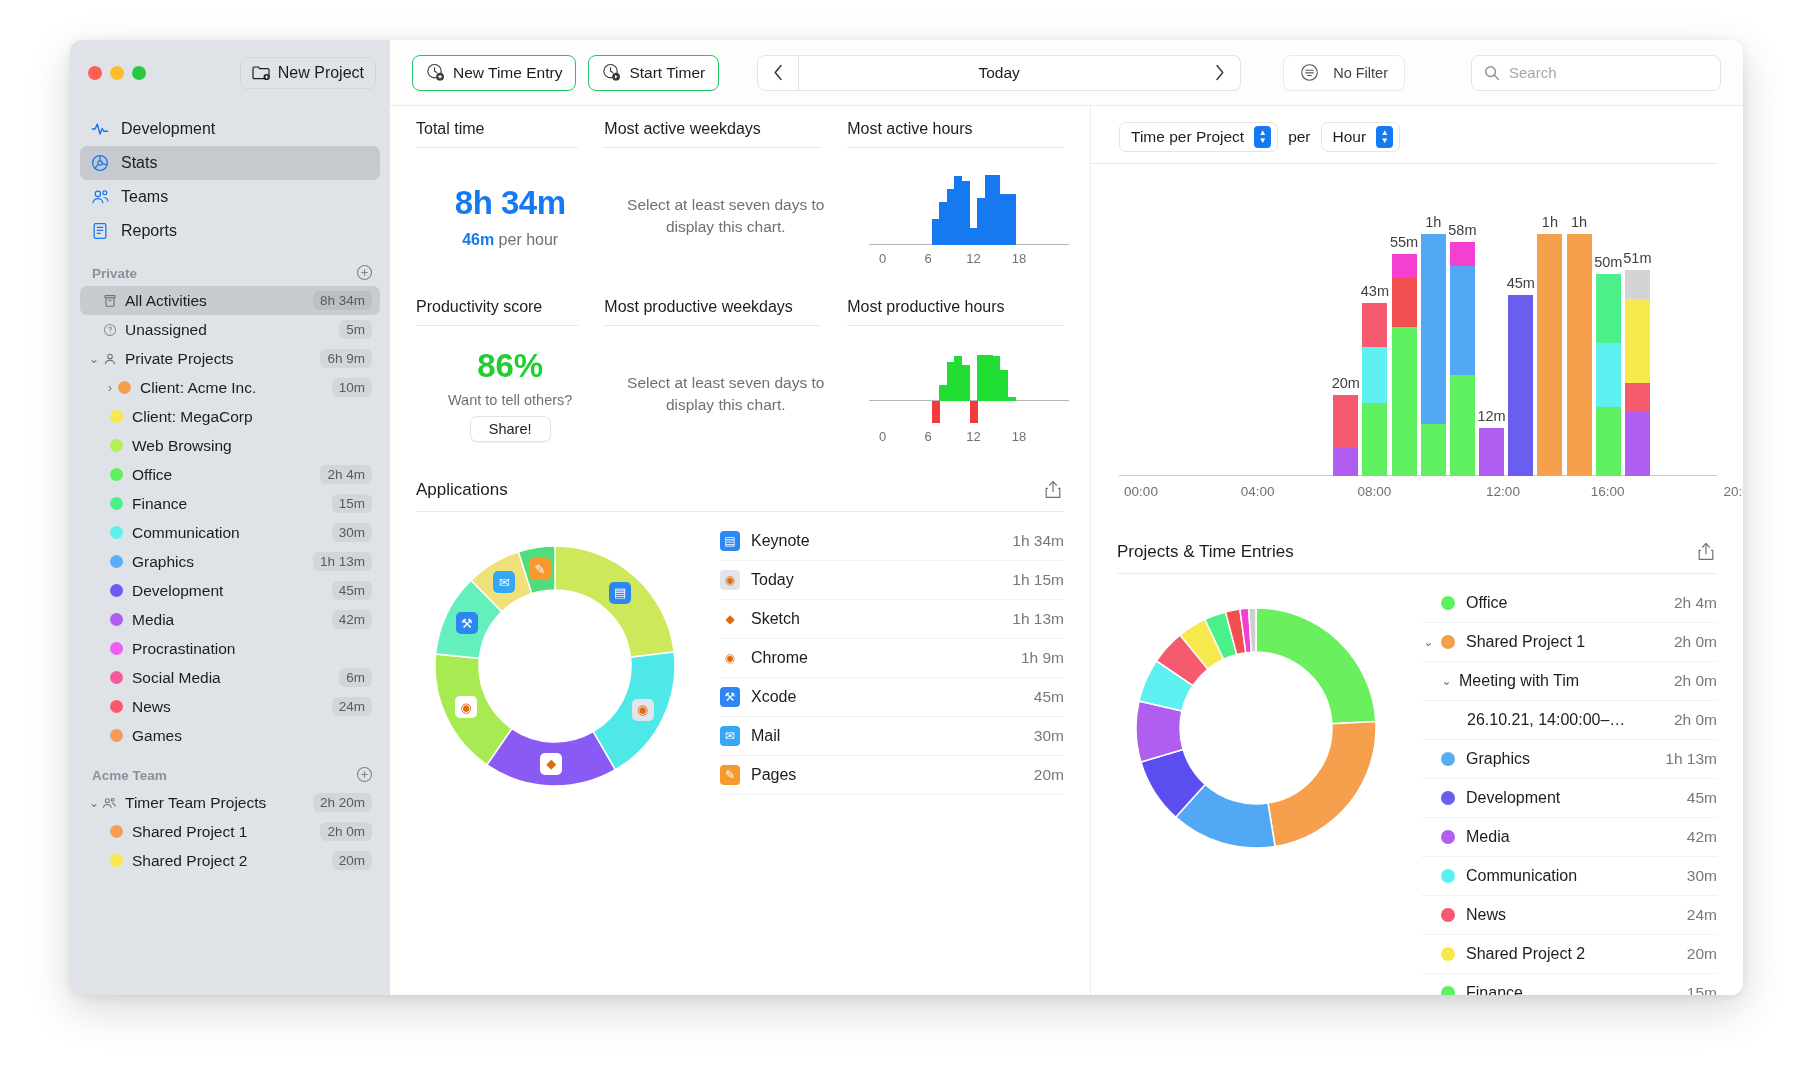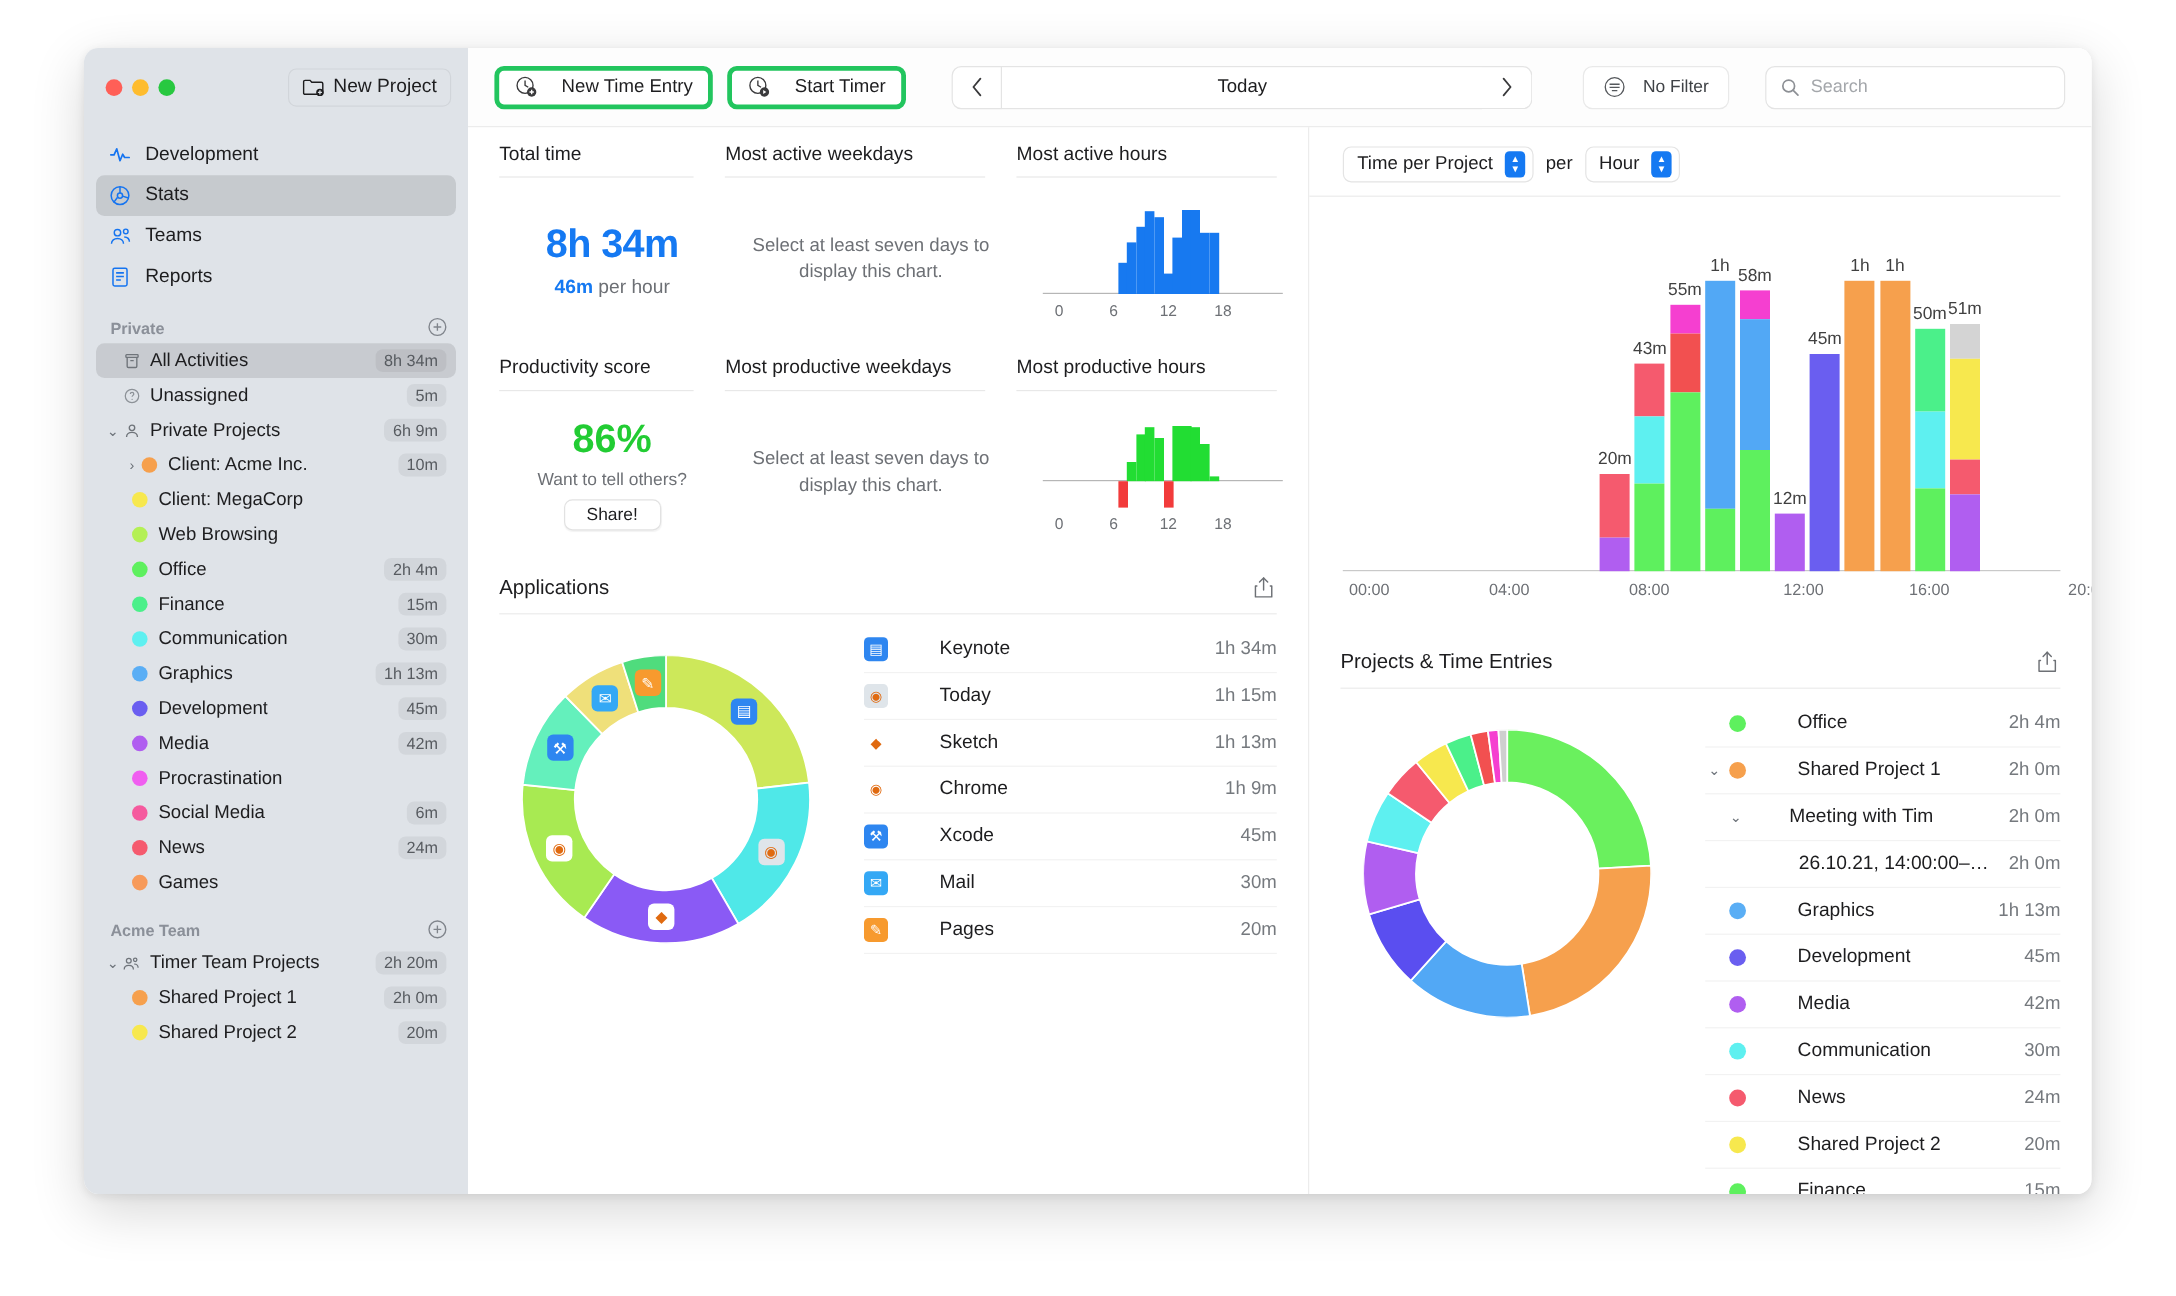--- a/index.html
+++ b/index.html
@@ -80,23 +80,23 @@
   .ind2 { padding-left: 30px; }
 
   
   .main { flex: 1; display: flex; flex-direction: column; background: #ffffff; min-width: 0;}
   .toolbar {
     height: 66px; display: flex; align-items: center; gap: 12px;
     padding: 0 22px; border-bottom: 1px solid #ececec;
     background: #fdfdfd;
   }
   .tbtn {
-    display: flex; align-items: center; gap: 20px;
+    display: flex; align-items: center; gap: 8px;
     height: 36px; padding: 0 13px; border-radius: 8px;
-    border: 4px solid #22c55e; background:#fff;
+    border: 1px solid #22c55e; background:#fff;
     font-size: 15.5px; color: #1d1d1f;
   }
   .segbox { display:flex; align-items:center; margin-left: 26px; }
   .seg {
     height: 36px; border: 1px solid #e4e4e4; background:#fff;
     display:flex; align-items:center; justify-content:center;
     color:#3a3a3c;
   }
   .seg.arrow { width: 42px; border-radius: 8px 0 0 8px; }
   .seg.arrow.right { border-radius: 0 8px 8px 0; border-left: none; width: 42px;}
@@ -151,21 +151,21 @@
   .secbar .share { margin-left:auto; width:20px;height:20px;color:#6d7075; }
 
   .panelbody { display:flex; padding: 10px 0 0 0; }
   .donutwrap { width: 330px; flex: 0 0 330px; display:flex; align-items:flex-start; justify-content:center; padding-top: 24px;}
   .applist { flex: 1; padding-right: 26px; }
   .arow {
     display:flex; align-items:center; height: 39px;
     border-bottom: 1px solid #f2f2f2; font-size: 16px; color:#1d1d1f;
   }
   .arow .ico { width: 20px; height:20px; margin-right: 11px; border-radius:4px; flex:0 0 20px; position:relative; }
-  .arow .t { white-space: nowrap; overflow:hidden; text-overflow: ellipsis; margin-left: 32px; }
+  .arow .t { white-space: nowrap; overflow:hidden; text-overflow: ellipsis; }
   .arow .v { margin-left:auto; font-size: 15.5px; color:#75797e; }
   .arow .bullet { width:14px;height:14px;border-radius:50%;margin-right:11px;flex:0 0 14px;}
   .arow .tw { width:15px; font-size:12px; color:#6c7279; display:flex;align-items:center;justify-content:center; margin-right:5px;}
 
   
   .chartctl { display:flex; align-items:center; gap: 10px; padding: 16px 0 11px 28px; border-bottom:1px solid #ececec; margin-right: 26px;}
   .popup {
     display:flex; align-items:center; gap:10px; height:30px;
     border:1px solid #e4e4e4; border-radius:7px; background:#fff;
     padding: 0 6px 0 11px; font-size:15.5px; color:#1d1d1f;

